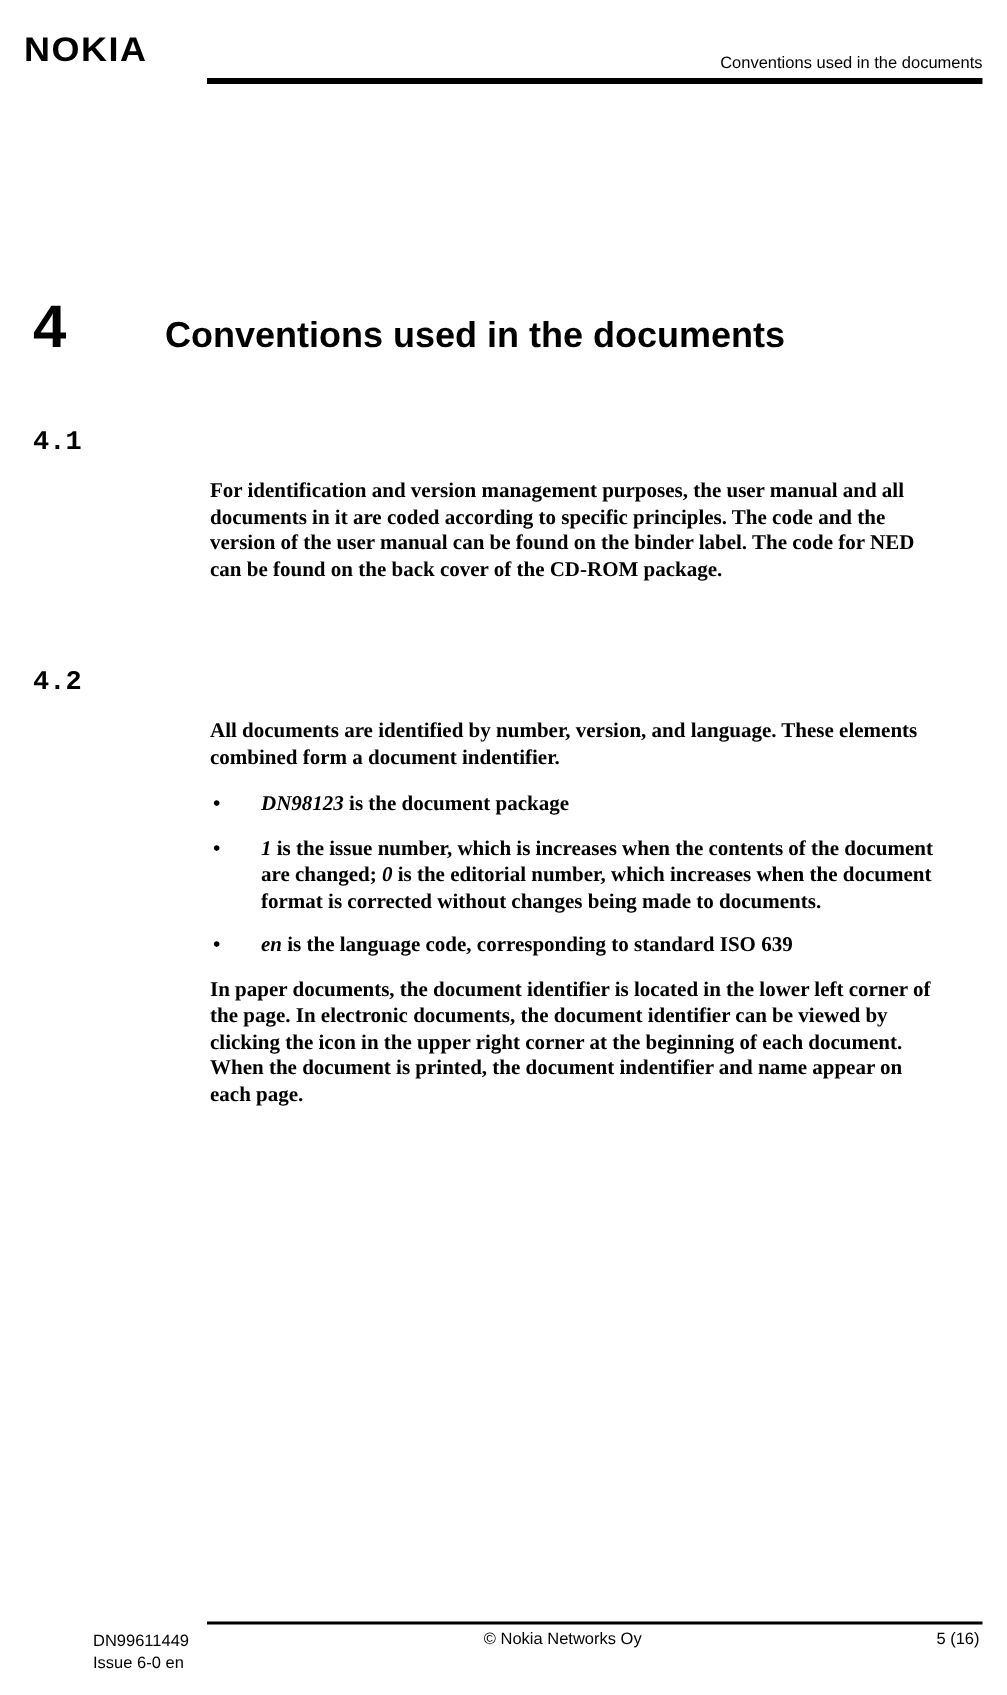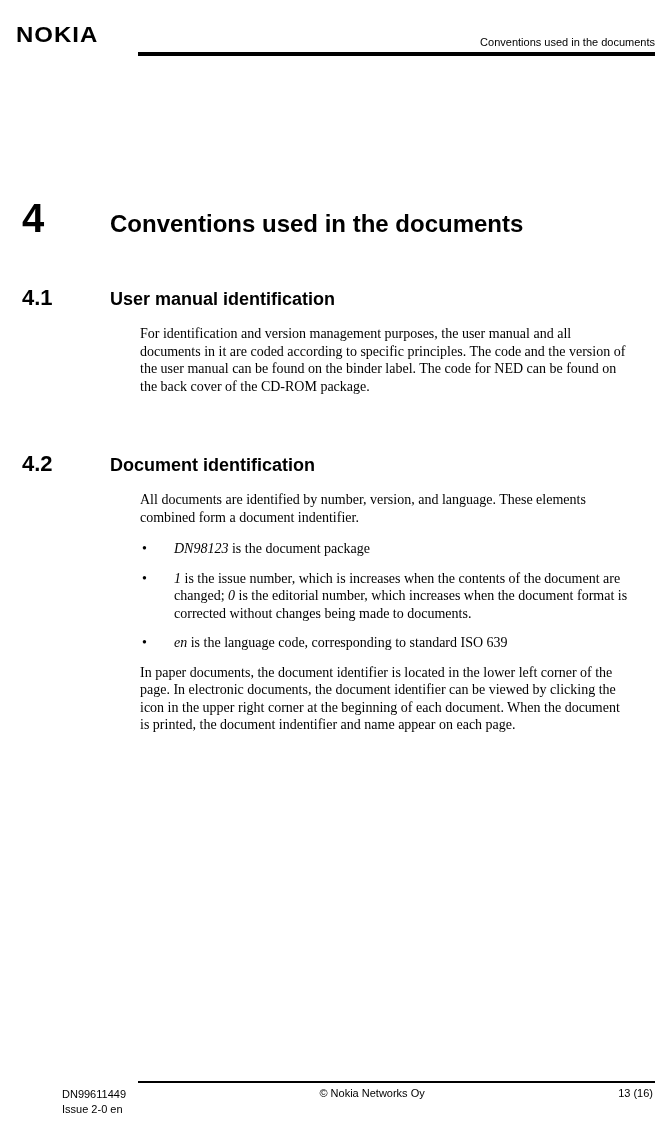--- a/index.html
+++ b/index.html
@@ -62,34 +62,35 @@
       font-weight: bold;
       font-size: 24px;
     }
     .section-row {
       display: flex;
       align-items: baseline;
       margin-top: 16px;
       margin-bottom: 14px;
     }
     .section-num {
-      font-family: Liberation Sans, sans-serif;
+      font-family: Liberation Mono, monospace;
       font-weight: bold;
-      font-size: 22px;
+      font-size: 18px;
       width: 94px;
       padding-left: 6px;
     }
     .section-title {
       font-family: Arial, Helvetica, sans-serif;
       font-weight: bold;
       font-size: 18px;
     }
     .body-block {
       margin-left: 124px;
       margin-right: 24px;
+      font-weight: bold;
     }
     .para {
       font-size: 14px;
       line-height: 1.25;
       margin-bottom: 14px;
     }
     .italic { font-style: italic; }
     .bullet-row {
       display: flex;
       margin-bottom: 12px;
@@ -128,31 +129,29 @@
 
   <div class="content">
 
     <div class="chapter-row">
       <div class="chapter-num">4</div>
       <div class="chapter-title">Conventions used in the documents</div>
     </div>
 
     <div class="section-row">
       <div class="section-num">4.1</div>
-      <div class="section-title">User manual identification</div>
     </div>
     <div class="body-block">
       <p class="para">For identification and version management purposes, the user manual and all documents in it are coded according to specific principles. The code and the version of the user manual can be found on the binder label. The code for NED can be found on the back cover of the CD-ROM package.</p>
     </div>
 
     <div class="gap-section"></div>
 
     <div class="section-row">
       <div class="section-num">4.2</div>
-      <div class="section-title">Document identification</div>
     </div>
     <div class="body-block">
       <p class="para">All documents are identified by number, version, and language. These elements combined form a document indentifier.</p>
 
       <div class="bullet-row">
         <div class="bullet-dot">•</div>
         <div class="bullet-text"><span class="italic">DN98123</span><span> is the document package</span></div>
       </div>
 
       <div class="bullet-row">
@@ -167,18 +166,18 @@
 
       <p class="para">In paper documents, the document identifier is located in the lower left corner of the page. In electronic documents, the document identifier can be viewed by clicking the icon in the upper right corner at the beginning of each document. When the document is printed, the document indentifier and name appear on each page.</p>
     </div>
 
   </div>
 
   <div class="footer-rule"></div>
   <div class="footer">
     <div class="footer-left">
       <div>DN99611449</div>
-      <div>Issue 2-0 en</div>
+      <div>Issue 6-0 en</div>
     </div>
     <div>© Nokia Networks Oy</div>
-    <div>13 (16)</div>
+    <div>5 (16)</div>
   </div>
 </div>
 
 </body></html>

